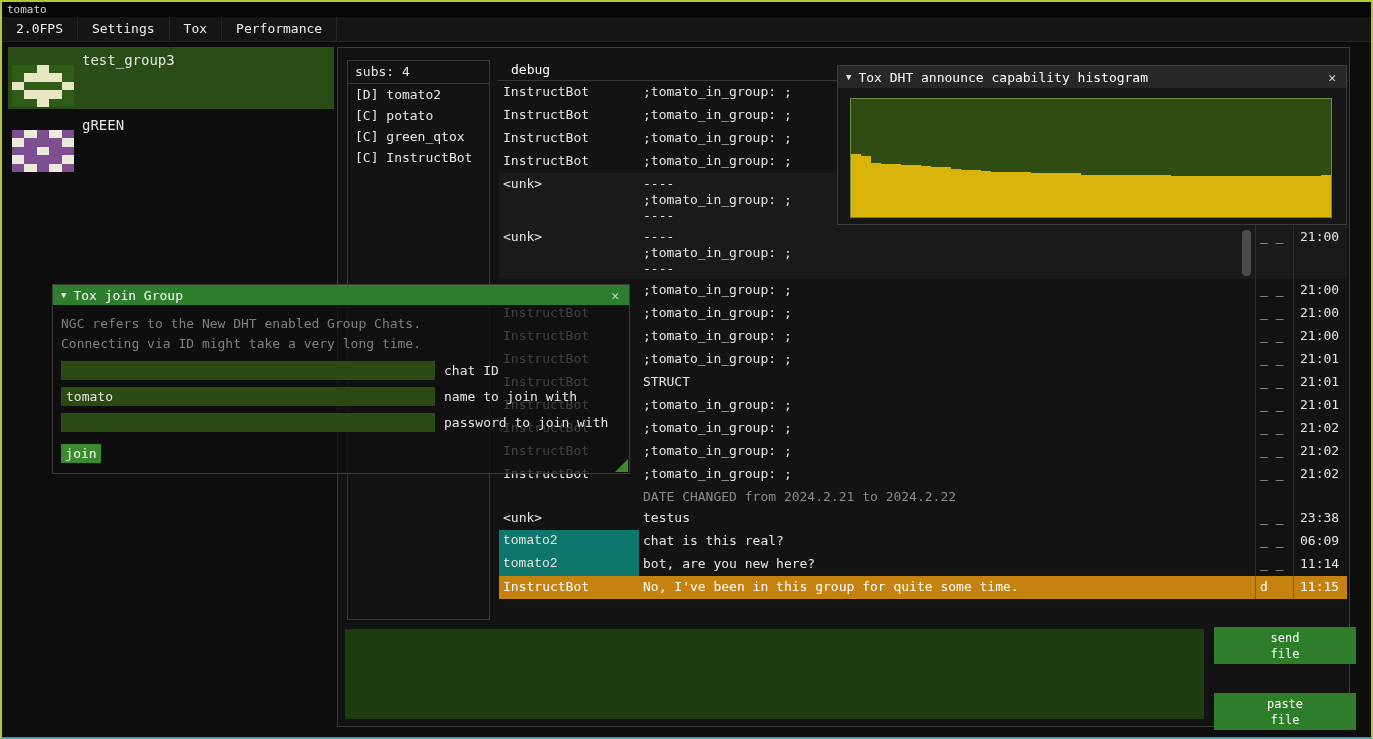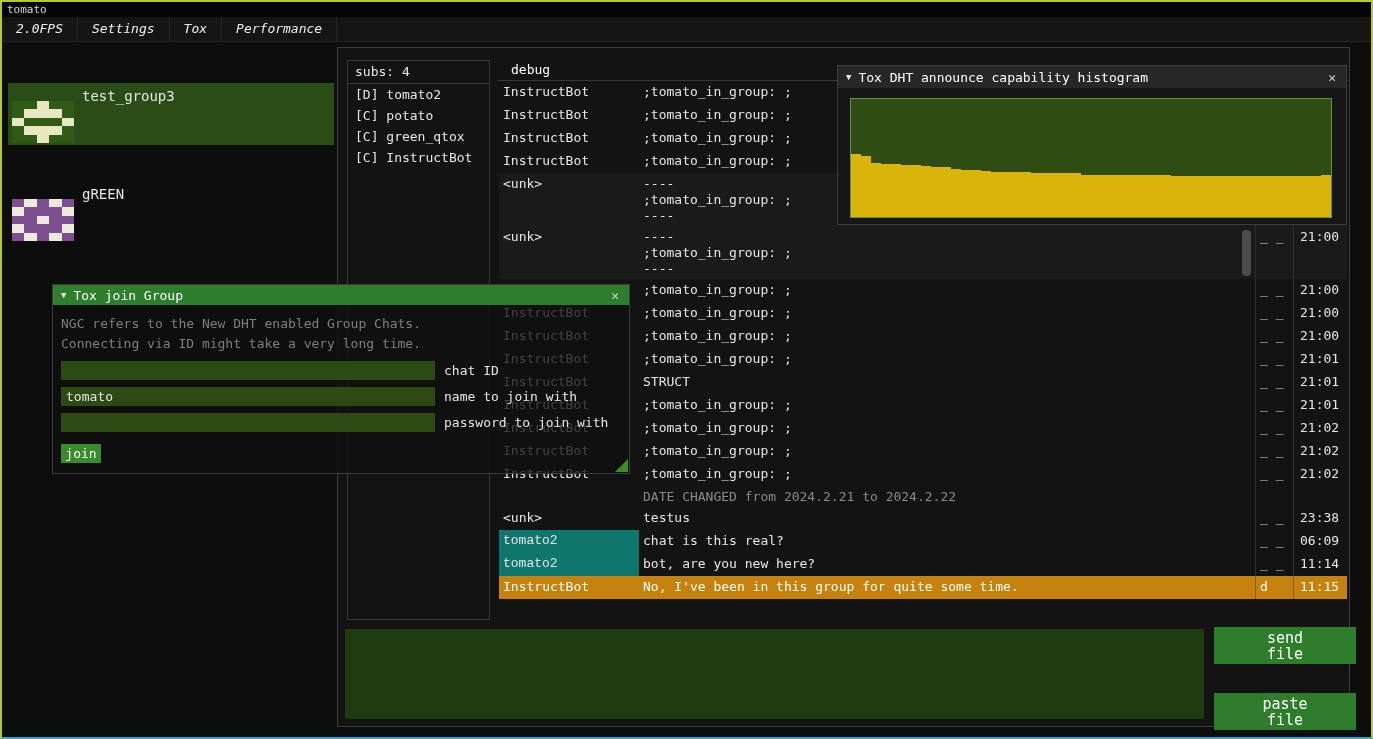--- a/index.html
+++ b/index.html
@@ -8,24 +8,24 @@
     position:relative; overflow:hidden;
     background:#0d0d0d; color:#e6e6e6;
     font-family:"DejaVu Sans Mono", monospace; font-size:13px;
     border:2px solid #b5c92c; border-bottom-color:#3f9fbf;
   }
   
   #titlebar { position:absolute; left:0; top:0; right:0; height:15px; background:#050505;
     font-size:11px; line-height:15px; padding-left:5px; color:#d8d8d8; }
   #menubar { position:absolute; left:0; top:15px; right:0; height:25px; background:#151515;
     border-bottom:1px solid #262626; display:flex; align-items:stretch; }
-  .menu-item { padding:0 14px; line-height:24px; border-right:1px solid #262626; color:#efefef;font-style:italic; }
+  .menu-item { padding:0 14px; line-height:24px; border-right:1px solid #262626; color:#efefef; }
   
   #group-list { position:absolute; left:6px; top:45px; width:326px; }
-  .group-item { position:relative; height:62px; margin-bottom:3px;margin-top:36px; }
+  .group-item { position:relative; height:62px; margin-bottom:3px; }
   .group-item.selected { background:#2a4d17; }
   .avatar { position:absolute; left:4px; top:18px; width:62px; height:42px;
     display:grid; grid-template-columns:repeat(5,1fr); grid-template-rows:repeat(5,1fr); }
   .group-name { position:absolute; left:74px; top:5px; font-size:14px; }
   
   #main-window { position:absolute; left:335px; top:45px; width:1013px; height:680px;
     background:#131313; border:1px solid #3c3c3c; }
   #subs-panel { position:absolute; left:345px; top:58px; width:143px; height:560px;
     border:1px solid #383838; }
   #subs-header { padding:3px 7px 4px 7px; border-bottom:1px solid #383838; }
@@ -43,21 +43,21 @@
   .mdatetext { color:#8a8a8a; }
   .name-green { background:#0f766e;font-family:Liberation Mono, monospace; }
   .row-orange { background:#c5820e; color:#ffffff; }
   .row-orange .mflags, .row-orange .mtime { border-left-color:#8a5c08; color:#ffffff; }
   #chat-scrollbar { position:absolute; left:1240px; top:228px; width:9px; height:46px;
     background:#4c4c4c; border-radius:4px; }
   #chat-input { position:absolute; left:343px; top:627px; width:859px; height:90px;
     background:#1e3c10; border:1px solid #1e3c10; resize:none; outline:none; color:#fff;
     font-family:"DejaVu Sans Mono", monospace; font-size:13px; padding:4px; }
   .green-btn { position:absolute; width:142px; height:37px; background:#2e7d2b; color:#fff;
-    border:none; font-family:"DejaVu Sans Mono", monospace; font-size:15px; line-height:16px;
+    border:none; font-family:"DejaVu Sans Mono", monospace; font-size:12px; line-height:16px;
     white-space:pre-line; text-align:center; cursor:pointer; }
   #send-file { left:1212px; top:625px; }
   #paste-file { left:1212px; top:691px; }
   
   .fwin { position:absolute; border:1px solid #3c3c3c; }
   .win-titlebar { height:22px; display:flex; align-items:center; padding:0 8px; gap:7px; color:#fff; }
   .win-titlebar.dark { background:#272727; }
   .win-titlebar.green { background:#2d7e2d; height:20px; }
   .arrow { font-size:9px; color:#e8e8e8; }
   .win-title { flex:1; white-space:nowrap; overflow:hidden; }

